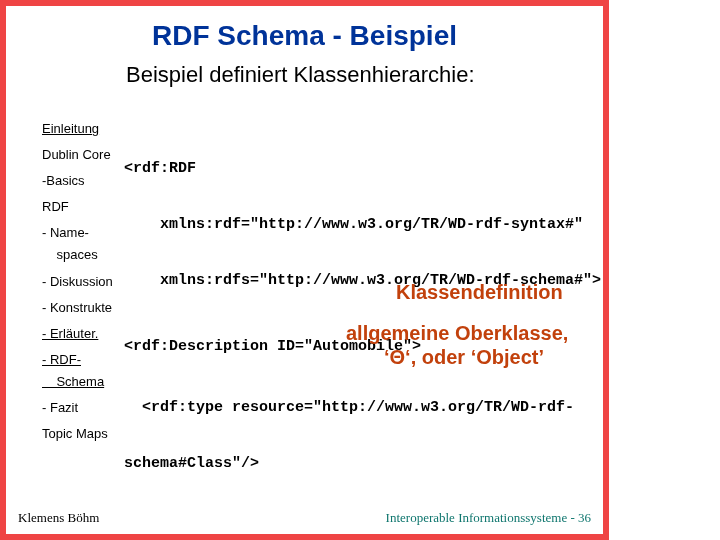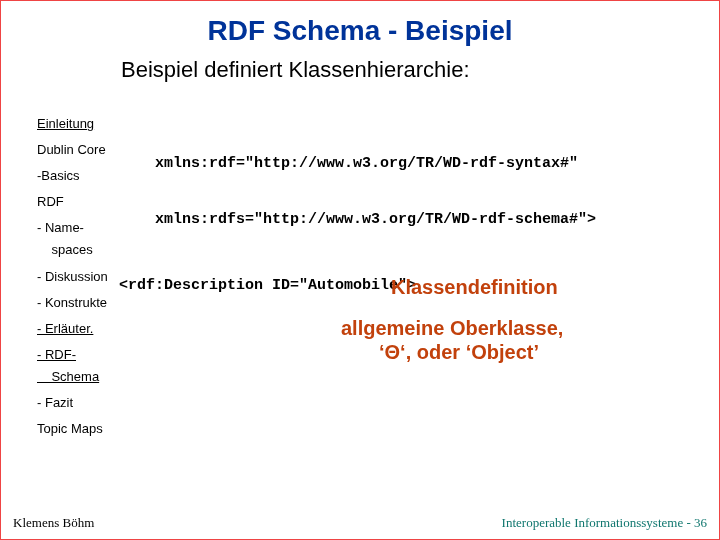--- a/index.html
+++ b/index.html
@@ -1,17 +1,17 @@
 <!DOCTYPE html>
 <html><head>
 <meta charset="utf-8">
 <style>
   * { box-sizing: border-box; margin: 0; padding: 0; }
   html, body { width: 720px; height: 540px; font-family: Arial, Helvetica, sans-serif; background: #fff; }
-  .slide { width: 720px; height: 540px; position: relative; border: 1px solid #ef4444; }
+  .slide { width: 609px; height: 540px; position: relative; border: 6px solid #ef4444; }
   .title { color: #003399; font-size: 28px; font-weight: bold; text-align: center; padding-top: 14px; }
   .subtitle { font-size: 22px; padding-left: 120px; padding-top: 10px; color: #000; }
   .sidebar { position: absolute; left: 8px; top: 110px; width: 102px; font-size: 13px; line-height: 1.7; }
   .sidebar div { padding: 2px 0; margin-left: 28px; }
   .underlined { text-decoration: underline; }
   .main { position: absolute; left: 118px; top: 116px; width: 588px; font-size: 15px; line-height: 1.25; }
   .code { font-family: "Courier New", monospace; font-weight: bold; white-space: pre-wrap; word-break: break-word; }
   .prose { font-family: Arial, Helvetica, sans-serif; font-size: 20px; font-weight: normal; }
   .annot { position: absolute; color: #c2410c; font-size: 20px; font-weight: bold; font-family: Arial, Helvetica, sans-serif; }
   .footer-left { position: absolute; left: 12px; bottom: 8px; font-family: "Times New Roman", serif; font-size: 13px; }
@@ -37,26 +37,31 @@
     <div><span>- Konstrukte</span></div>
     <div><span class="underlined">- Erläuter.</span></div>
     <div style="white-space:pre;"><span class="underlined">- RDF-
     Schema</span></div>
     <div><span>- Fazit</span></div>
     <div><span>Topic Maps</span></div>
   </div>
 
   <div class="main">
     <div class="code block">
+      <div>&lt;rdf:RDF</div>
       <div>    xmlns:rdf="http://www.w3.org/TR/WD-rdf-syntax#"</div>
       <div>    xmlns:rdfs="http://www.w3.org/TR/WD-rdf-schema#"&gt;</div>
     </div>
 
     <div class="code block" style="margin-top:10px;">&lt;rdf:Description ID="Automobile"&gt;</div>
 
+    <div class="code">
+      <div>  &lt;rdf:type resource="http://www.w3.org/TR/WD-rdf-</div>
+      <div>schema#Class"/&gt;</div>
+    </div>
     <div class="code">
       
       
     </div>
 
   </div>
 
   <div class="annot" style="left:390px; top:275px;">Klassendefinition</div>
   <div class="annot" style="left:340px; top:316px;">allgemeine Oberklasse,</div>
   <div class="annot" style="left:378px; top:340px;">‘Θ‘, oder ‘Object’</div>

